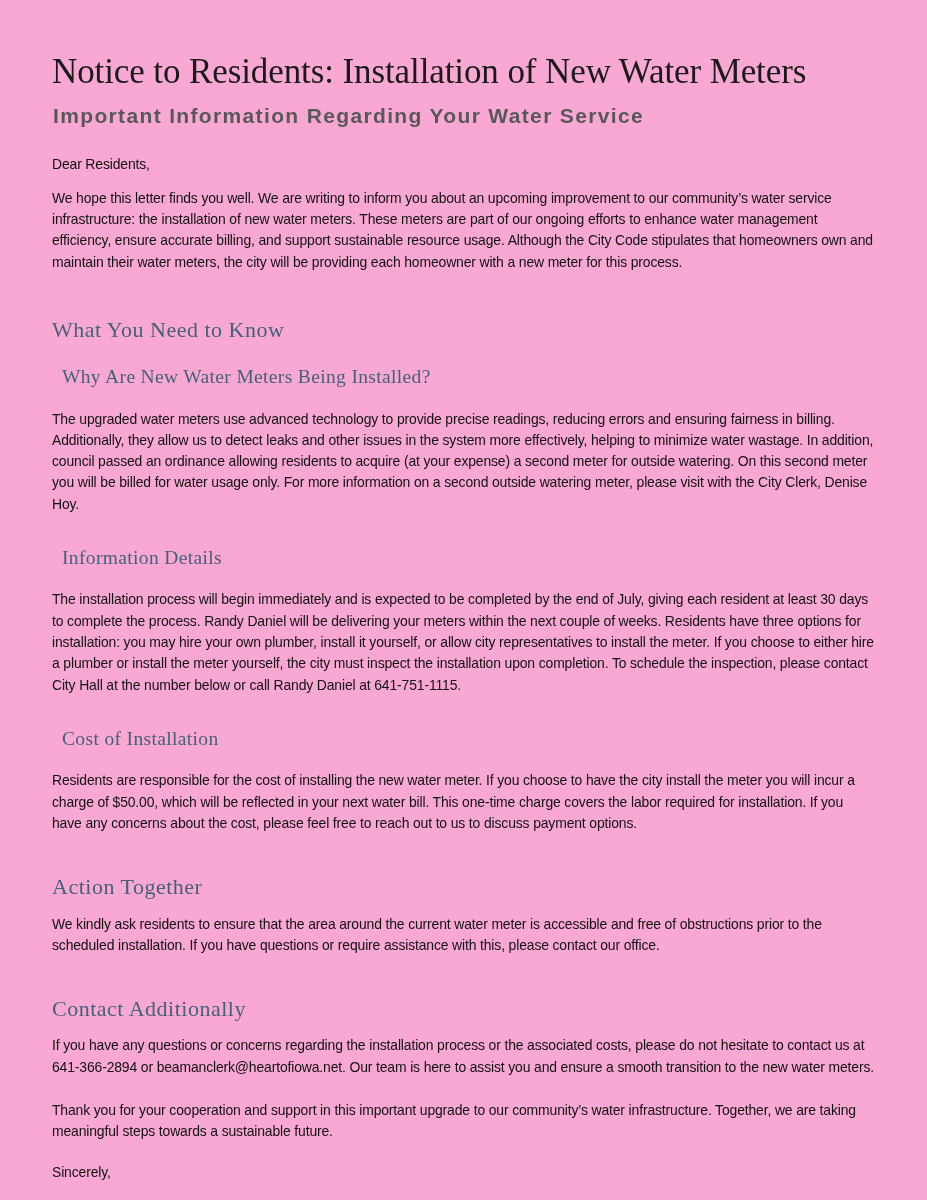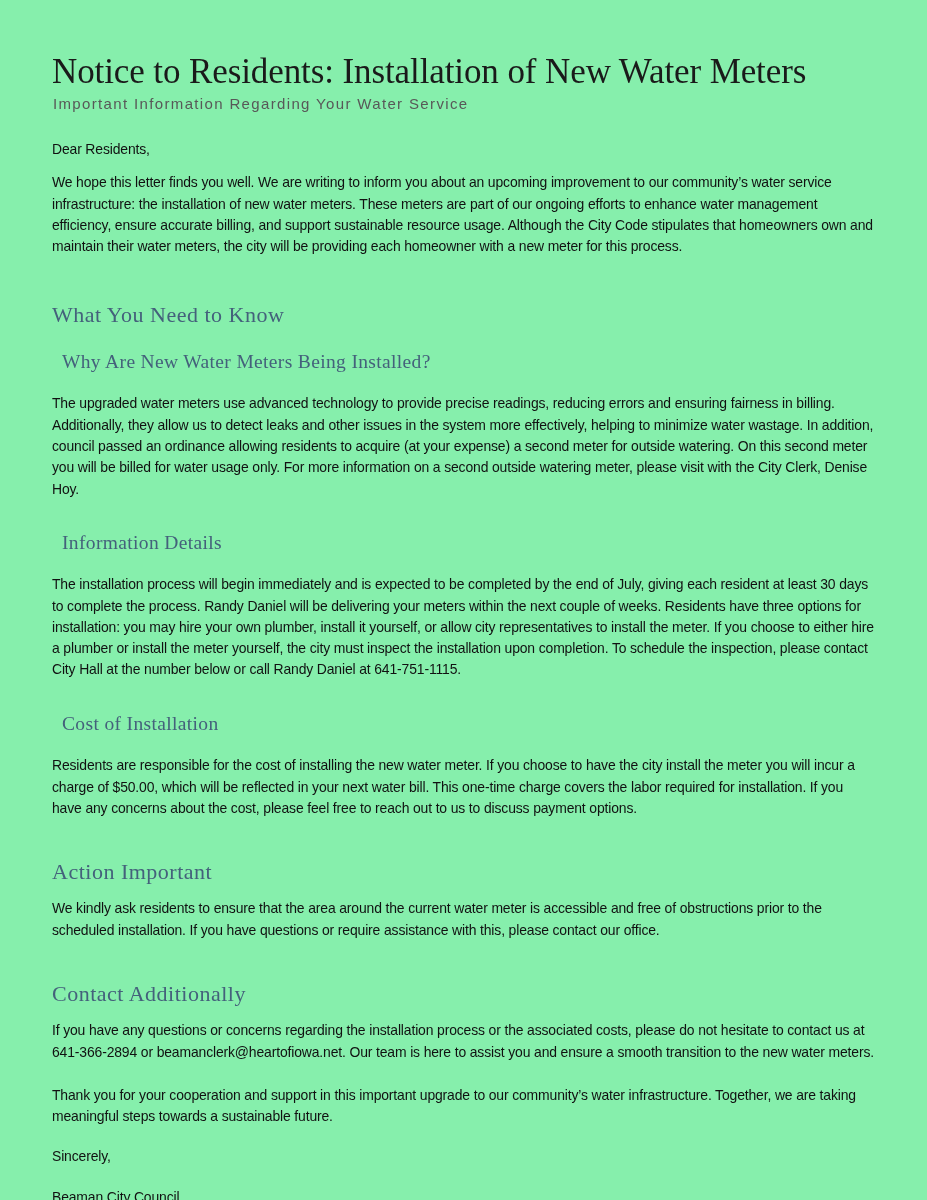--- a/index.html
+++ b/index.html
@@ -12,21 +12,21 @@
     height: 1200px;
     overflow: hidden;
     font-family: "Liberation Sans", sans-serif;
     -webkit-font-smoothing: antialiased;
   }
 
   .page {
     position: relative;
     width: 927px;
     height: 1200px;
-    background: #86efac;
+    background: #f9a8d4;
     box-sizing: border-box;
     padding: 52px 50px 0 52px;
   }
 
   .content {
     width: 826px;
   }
 
   
   .doc-title {
@@ -35,25 +35,25 @@
     font-weight: 400;
     color: #1a1a1a;
     line-height: 1.12;
     margin: 0 0 2px 0;
     letter-spacing: -0.1px;
     white-space: nowrap;
   }
 
   .doc-subtitle {
     font-family: "Liberation Sans", sans-serif;
-    font-size: 15px;
-    font-weight: 400;
+    font-size: 21px;
+    font-weight: 700;
     color: #585858;
     letter-spacing: 1.35px;
-    margin: 4px 0 0 1px;
+    margin: 12px 0 0 1px;
     line-height: 1.2;
   }
 
   
   h1.sec-h1 {
     font-family: "Liberation Serif", "DejaVu Serif", serif;
     font-size: 22px;
     font-weight: 400;
     color: #44617b;
     letter-spacing: 0.5px;
@@ -141,21 +141,21 @@
     <div class="gap-h2"></div>
 
     <h2 class="sec-h2">Cost of Installation</h2>
 
     <div class="gap-h2b"></div>
 
     <p class="body">Residents are responsible for the cost of installing the new water meter.  If you choose to have the city install the meter you will incur a charge of $50.00, which will be reflected in your next water bill. This one-time charge covers the labor required for installation. If you have any concerns about the cost, please feel free to reach out to us to discuss payment options.</p>
 
     <div class="gap-act"></div>
 
-    <h1 class="sec-h1">Action Important</h1>
+    <h1 class="sec-h1">Action Together</h1>
 
     <div class="gap-h1-b"></div>
 
     <p class="body">We kindly ask residents to ensure that the area around the current water meter is accessible and free of obstructions prior to the scheduled installation. If you have questions or require assistance with this, please contact our office.</p>
 
     <div class="gap-act"></div>
 
     <h1 class="sec-h1">Contact Additionally</h1>
 
     <div class="gap-h1-b"></div>

